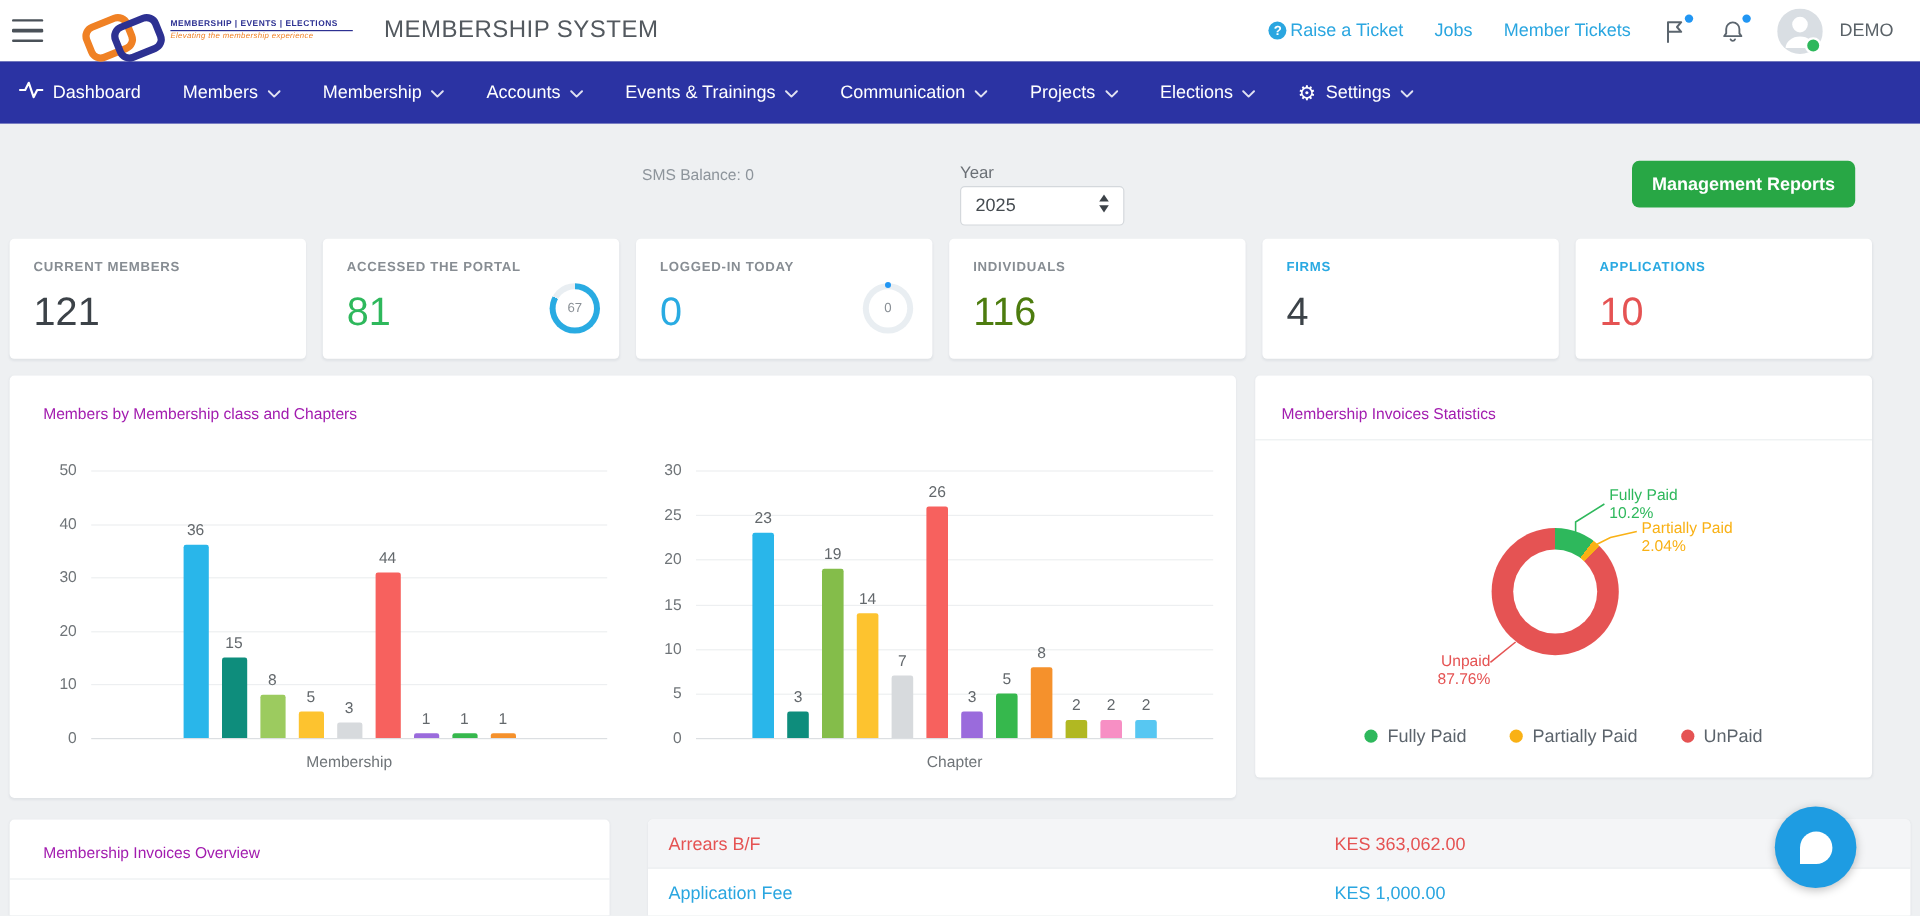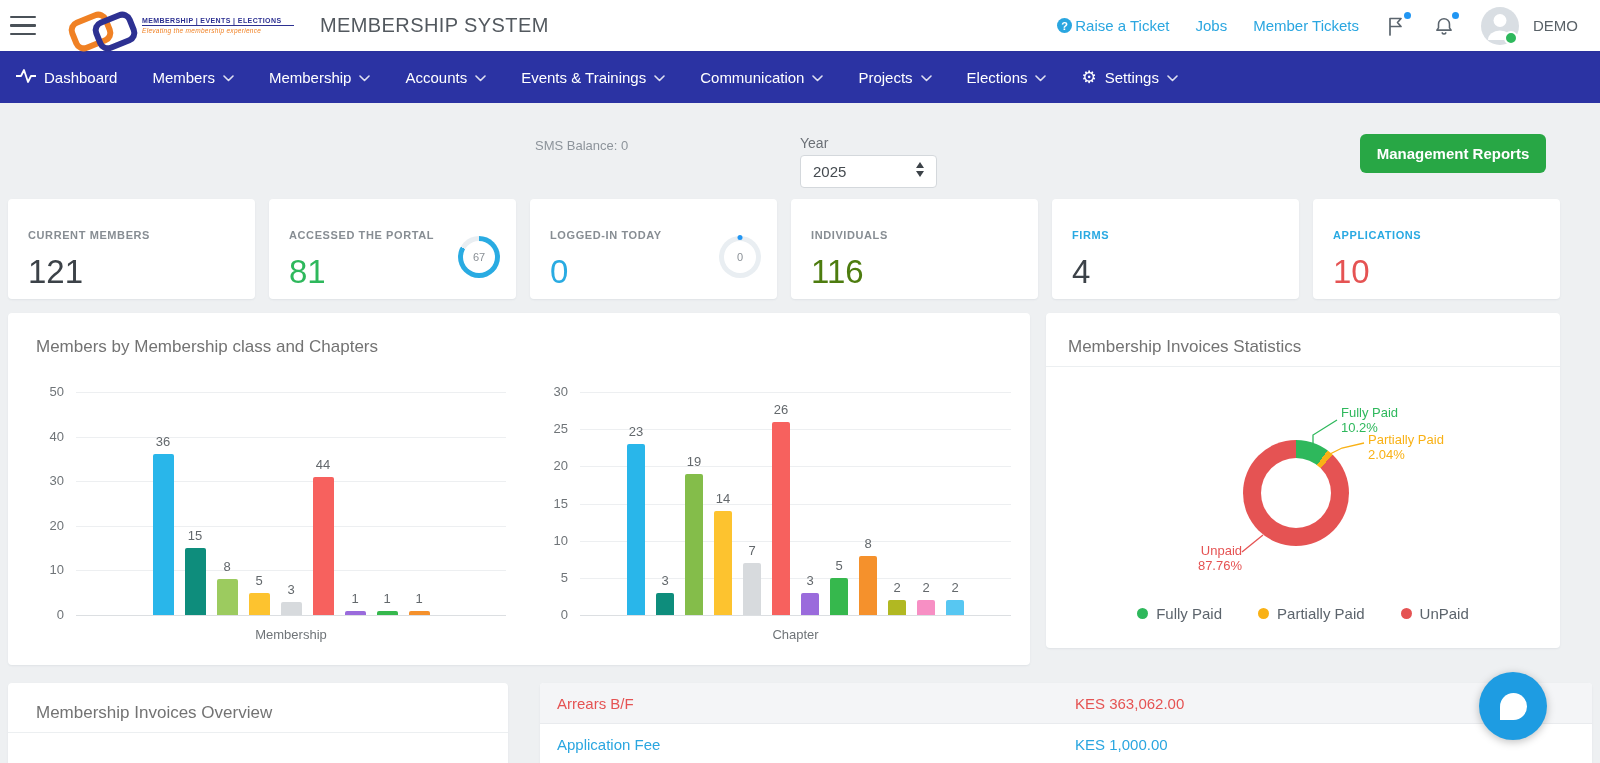--- a/index.html
+++ b/index.html
@@ -41,30 +41,30 @@
   .year-select{position:absolute;left:800px;top:155px;width:137px;height:33px;background:#fff;border:1px solid #d4d8dc;border-radius:4px;box-sizing:border-box;display:flex;align-items:center;padding-left:12px;font-size:15px;color:#454b50;cursor:pointer;}
   .stepper{position:absolute;right:12px;top:6px;display:flex;flex-direction:column;gap:3px;}
   .tri-up{width:0;height:0;border-left:4.5px solid transparent;border-right:4.5px solid transparent;border-bottom:6px solid #3c4248;}
   .tri-down{width:0;height:0;border-left:4.5px solid transparent;border-right:4.5px solid transparent;border-top:6px solid #3c4248;}
   .mgmt-btn{position:absolute;left:1360px;top:134px;width:186px;height:39px;background:#28a745;border:none;border-radius:6px;color:#fff;font-size:15px;font-weight:600;cursor:pointer;font-family:inherit;}
 
   .card{background:#fff;border-radius:4px;box-shadow:0 1px 2px rgba(60,75,100,.08);}
 
   
   .stats-row{position:absolute;left:8px;top:199px;width:1552px;display:grid;grid-template-columns:repeat(6,1fr);gap:14px;}
-  .stat-card{height:100px;position:relative;box-sizing:border-box;padding:30px 20px;}
+  .stat-card{height:100px;position:relative;box-sizing:border-box;padding:18px 20px;}
   .stat-label{font-size:11px;letter-spacing:.6px;color:#878d93;font-weight:bold;}
   .stat-value{font-size:33px;font-weight:500;margin-top:12px;}
   .ring{position:absolute;right:16px;top:37px;width:42px;height:42px;border-radius:50%;display:flex;align-items:center;justify-content:center;}
   .ring .hole{width:32px;height:32px;border-radius:50%;background:#fff;display:flex;align-items:center;justify-content:center;font-size:11px;color:#8a9096;}
   .ring .zero-dot{position:absolute;top:-1px;left:50%;transform:translateX(-50%);width:5px;height:5px;border-radius:50%;background:#2196f3;}
 
   
   .charts-card{position:absolute;left:8px;top:313px;width:1022px;height:352px;}
-  .card-title{font-size:17px;color:#737373;}
+  .card-title{font-size:13px;color:#a21caf;}
   .charts-card .card-title{position:absolute;left:28px;top:24px;}
   .barchart{position:absolute;}
   .ytick{position:absolute;width:46px;text-align:right;font-size:13px;color:#6f7478;}
   .gridline{position:absolute;height:1px;background:#edeff1;}
   .gridline.zero{background:#dcdfe2;}
   .bars{position:absolute;display:flex;align-items:flex-end;justify-content:center;}
   .barwrap{position:relative;}
   .bar{width:100%;border-radius:2px 2px 0 0;}
   .bar-val{position:absolute;bottom:calc(100% + 5px);left:50%;transform:translateX(-50%);font-size:13px;color:#63686c;white-space:nowrap;}
   .xaxis-label{position:absolute;text-align:center;font-size:13px;color:#6f7478;}
@@ -81,21 +81,21 @@
   .legend-item{display:flex;align-items:center;gap:8px;font-size:15px;color:#5c646c;cursor:pointer;}
   .legend-dot{width:11px;height:11px;border-radius:50%;}
 
   
   .overview-card{position:absolute;left:8px;top:683px;width:500px;height:90px;}
   .overview-header{height:50px;border-bottom:1px solid #eceff1;box-sizing:border-box;position:relative;}
   .overview-header .card-title{position:absolute;left:28px;top:20px;}
   .invoice-table{position:absolute;left:540px;top:683px;width:1052px;height:90px;background:#fff;border-radius:4px 4px 0 0;overflow:hidden;box-shadow:0 1px 2px rgba(60,75,100,.08);}
   .inv-row{position:relative;height:40px;display:flex;align-items:center;font-size:15px;border-bottom:1px solid #e9ebee;cursor:pointer;}
   .inv-row .lbl{padding-left:17px;}
-  .inv-row .val{position:absolute;left:535px;}
+  .inv-row .val{position:absolute;left:572px;}
 
   
   .chat-btn{position:absolute;left:1479px;top:672px;width:68px;height:68px;border-radius:50%;background:#1e9ce2;box-shadow:0 2px 8px rgba(0,0,0,.25);cursor:pointer;display:flex;align-items:center;justify-content:center;}
   .chat-glyph{width:27px;height:27px;background:#fff;border-radius:55% 55% 55% 0;}
 </style>
 </head>
 <body>
 
 <div class="app">
 

